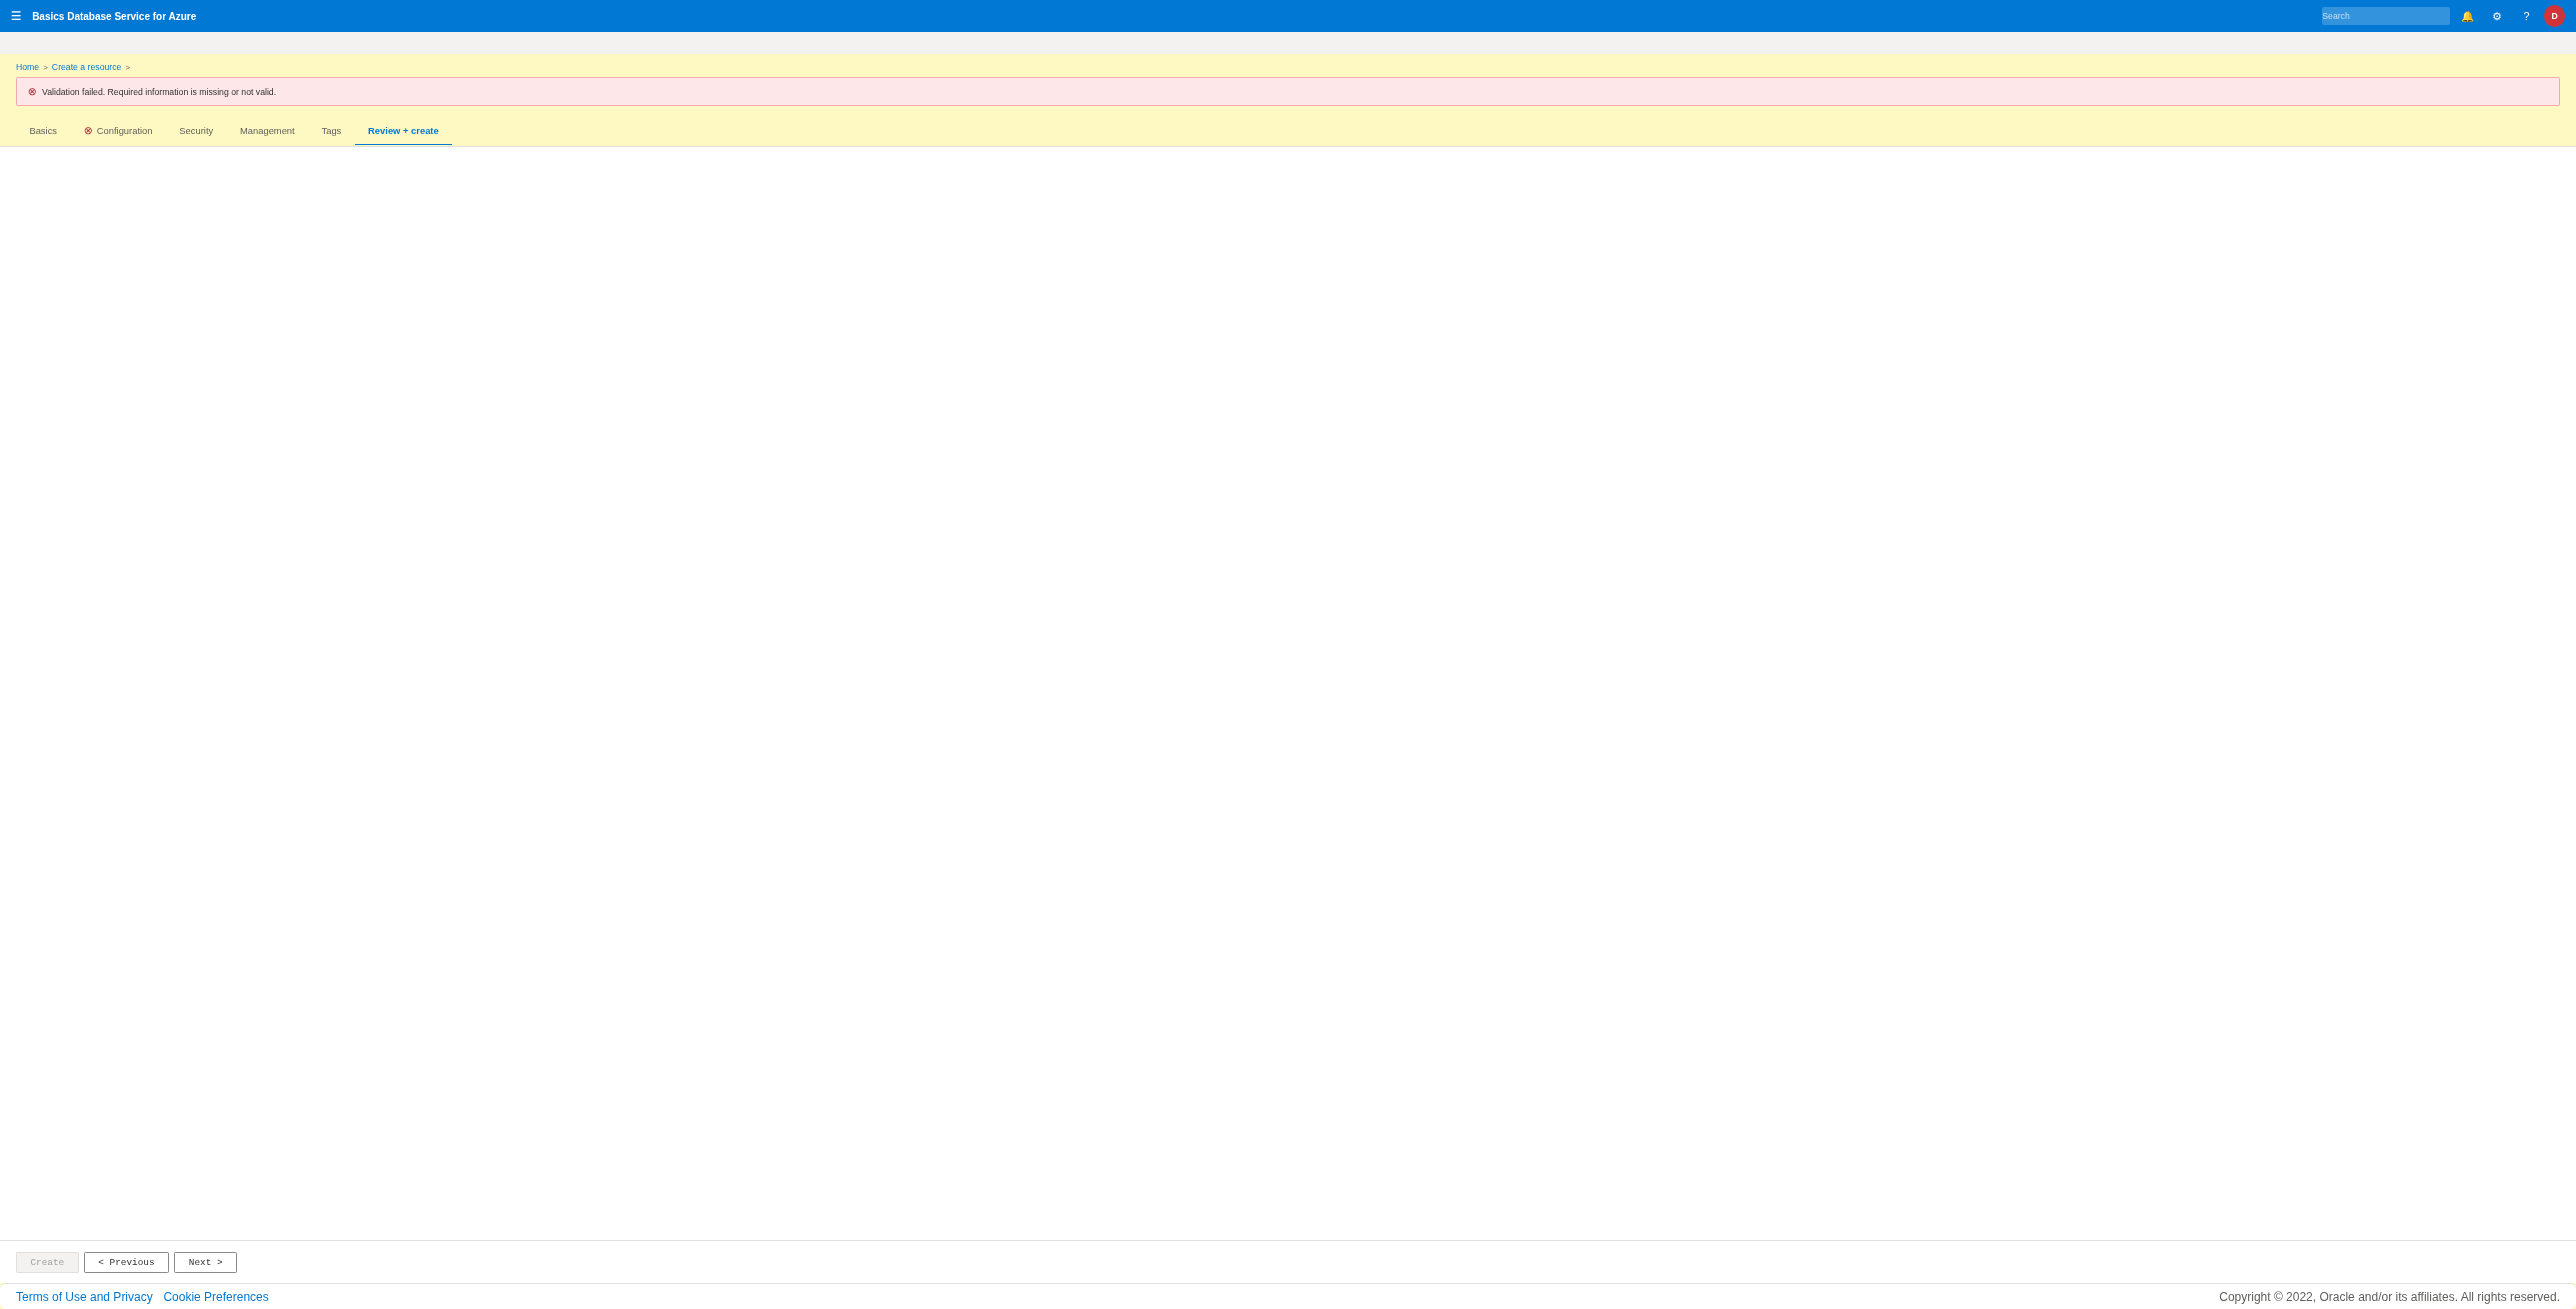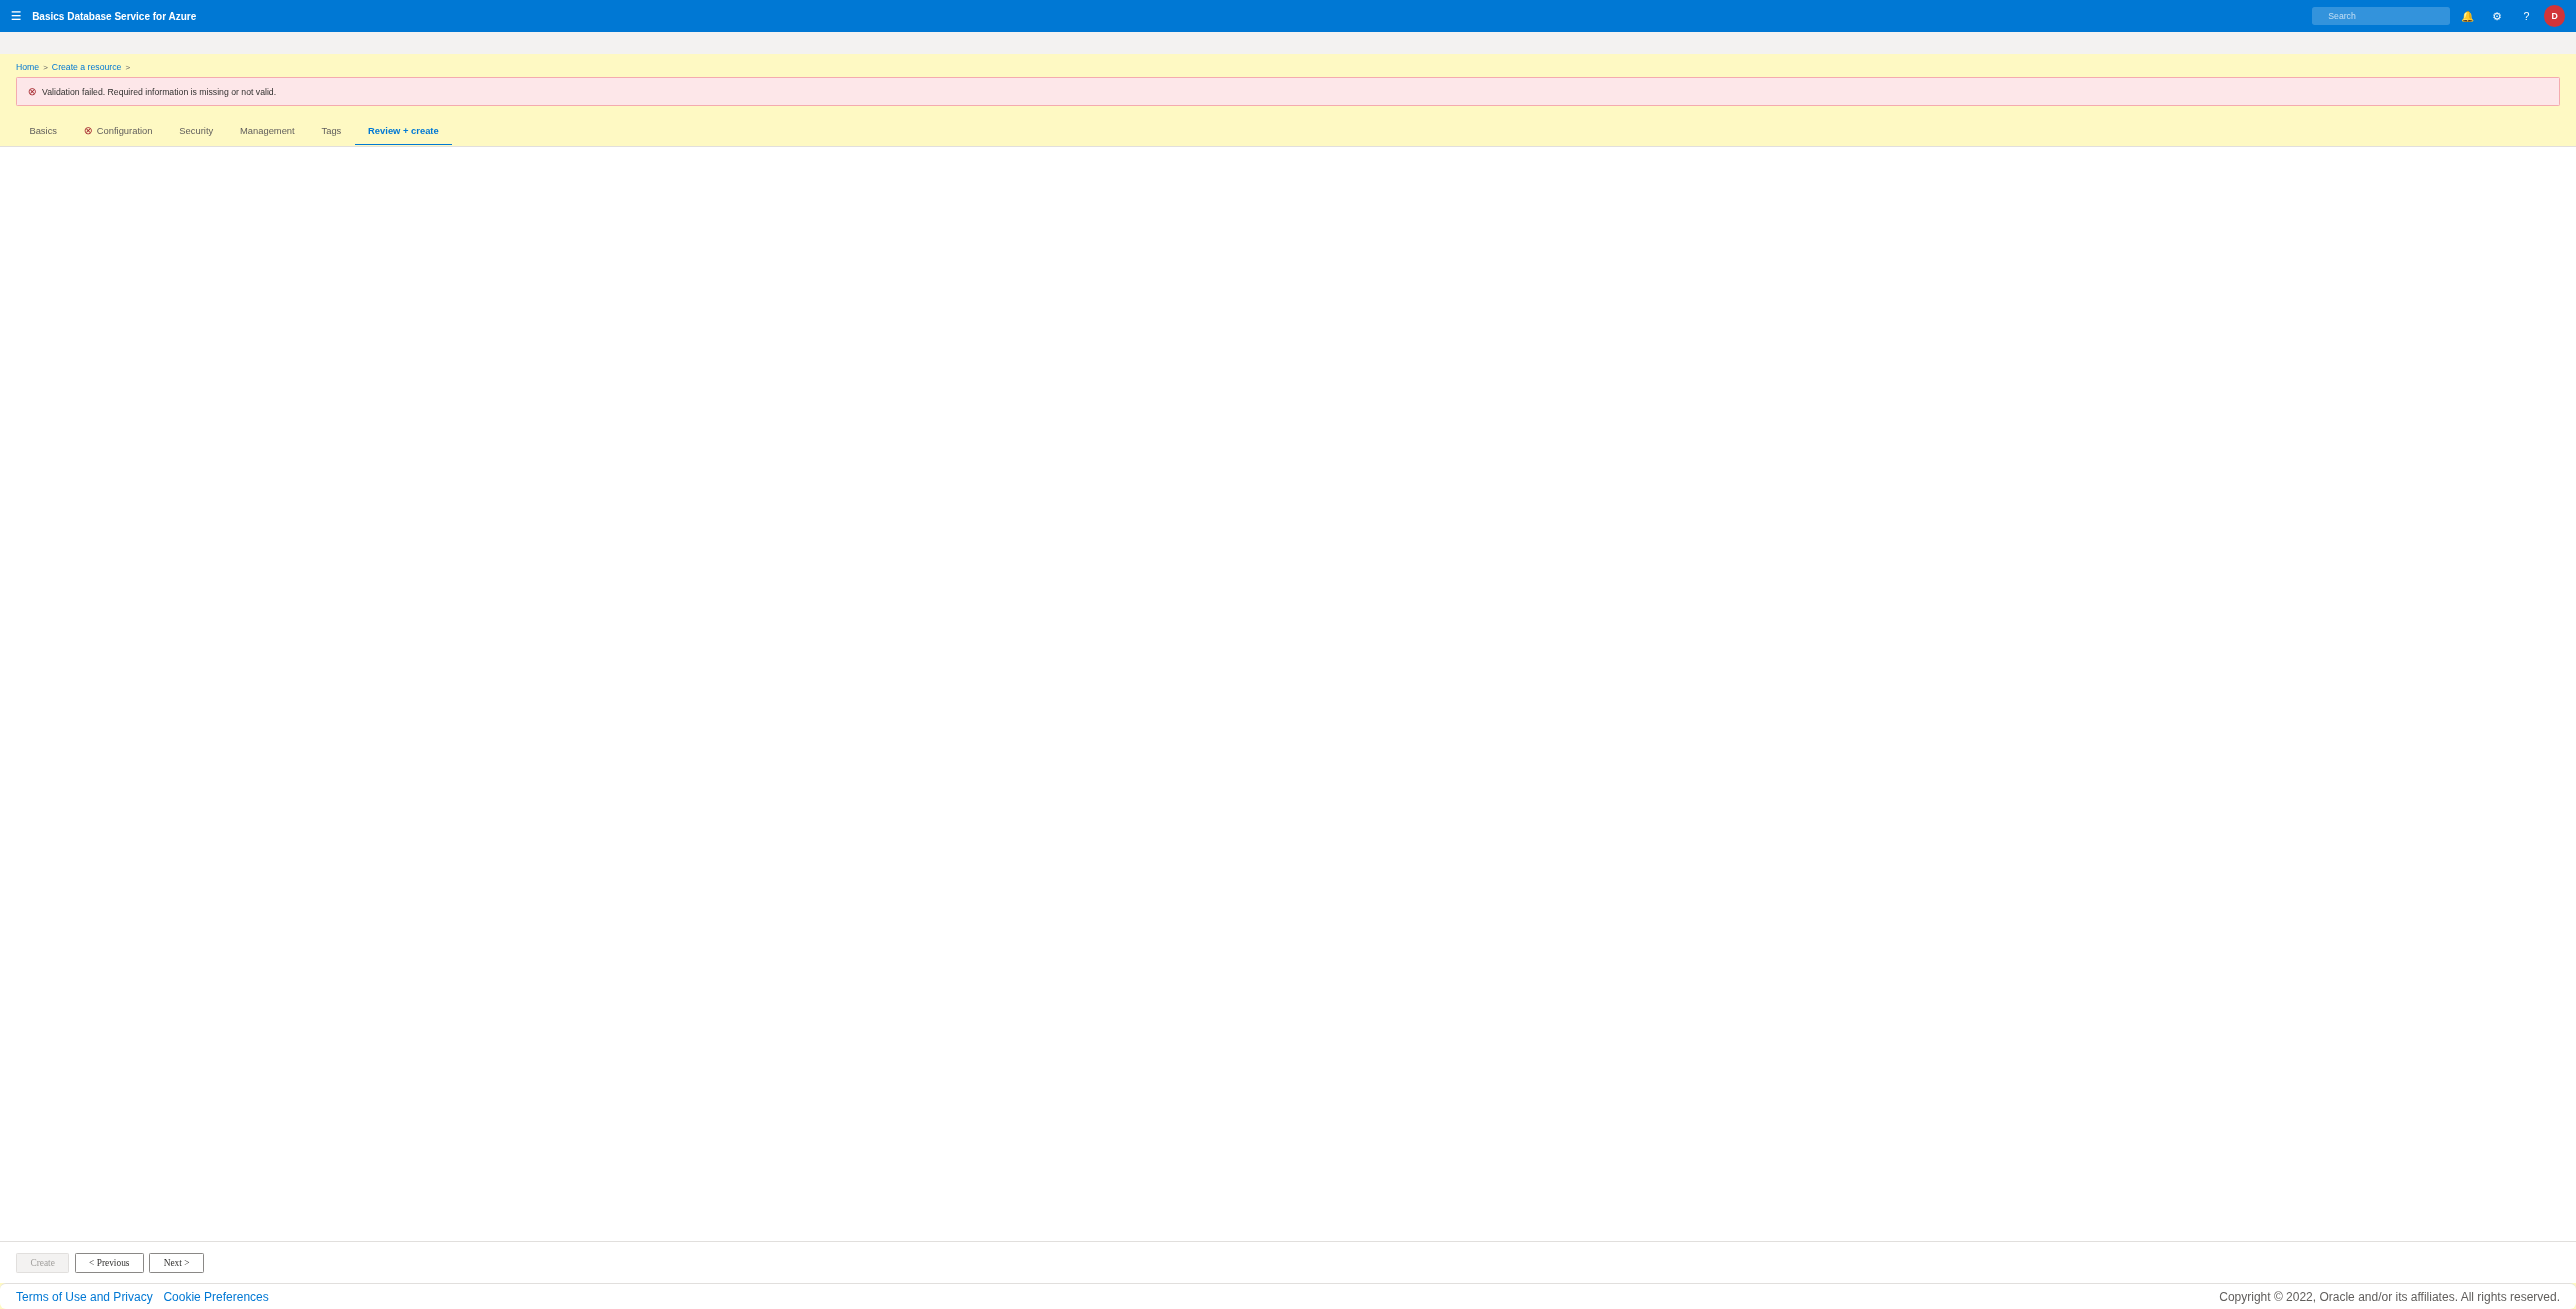--- a/index.html
+++ b/index.html
@@ -59,23 +59,23 @@
       font-size: 10.7px;
       background: transparent;
       border: none;
     }
 
     .search-box {
       background: rgba(255,255,255,0.2);
       border: none;
       border-radius: 2.7px;
       color: white;
-      padding: 4px 16px;
+      padding: 4px 0;
       font-size: 8.7px;
-      width: 138px;
+      width: 128px;
       outline: none;
     }
 
     .search-box::placeholder {
       color: rgba(255,255,255,0.7);
     }
 
     .user-avatar {
       width: 21.5px;
       height: 21.5px;
@@ -215,21 +215,21 @@
       gap: 5.4px;
       border-top: 0.7px solid #e1dfdd;
       background: white;
     }
 
     .btn {
       padding: 4px 13.4px;
       font-size: 9.4px;
       cursor: pointer;
       border-radius: 1.3px;
-      font-family: Liberation Serif, serif;
+      font-family: Liberation Mono, monospace;
     }
 
     .btn-secondary {
       background: white;
       color: #323130;
       border: 0.7px solid #8a8886;
     }
 
     .btn-disabled {
       background: #f3f2f1;

